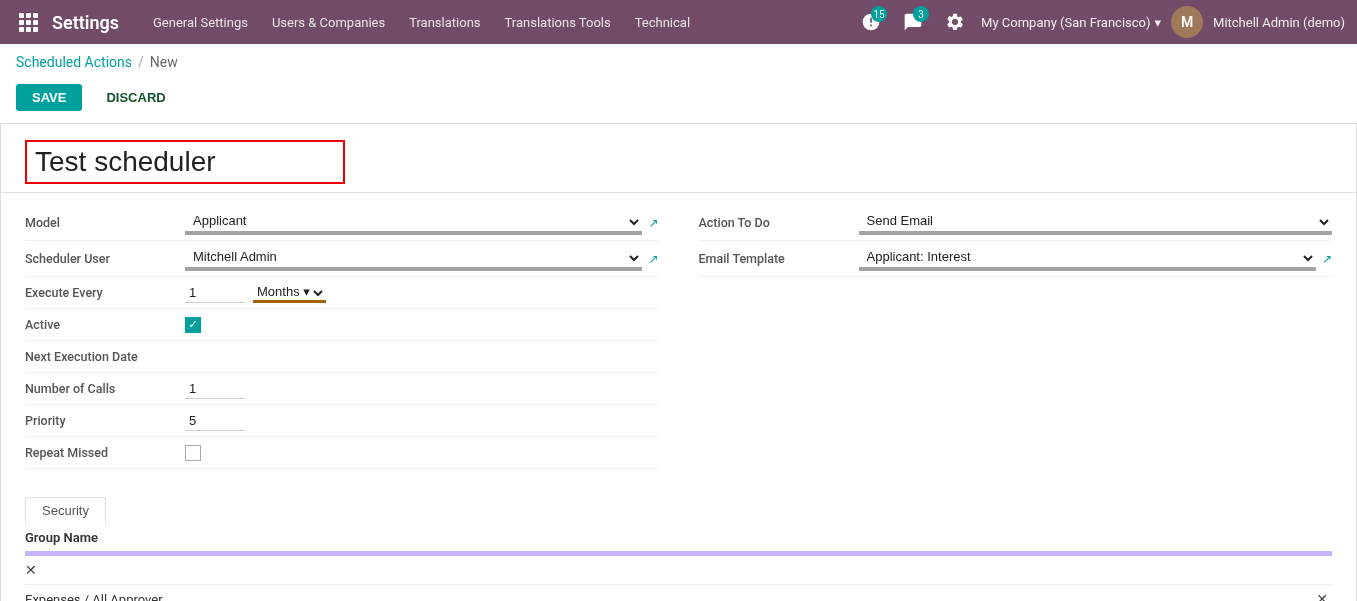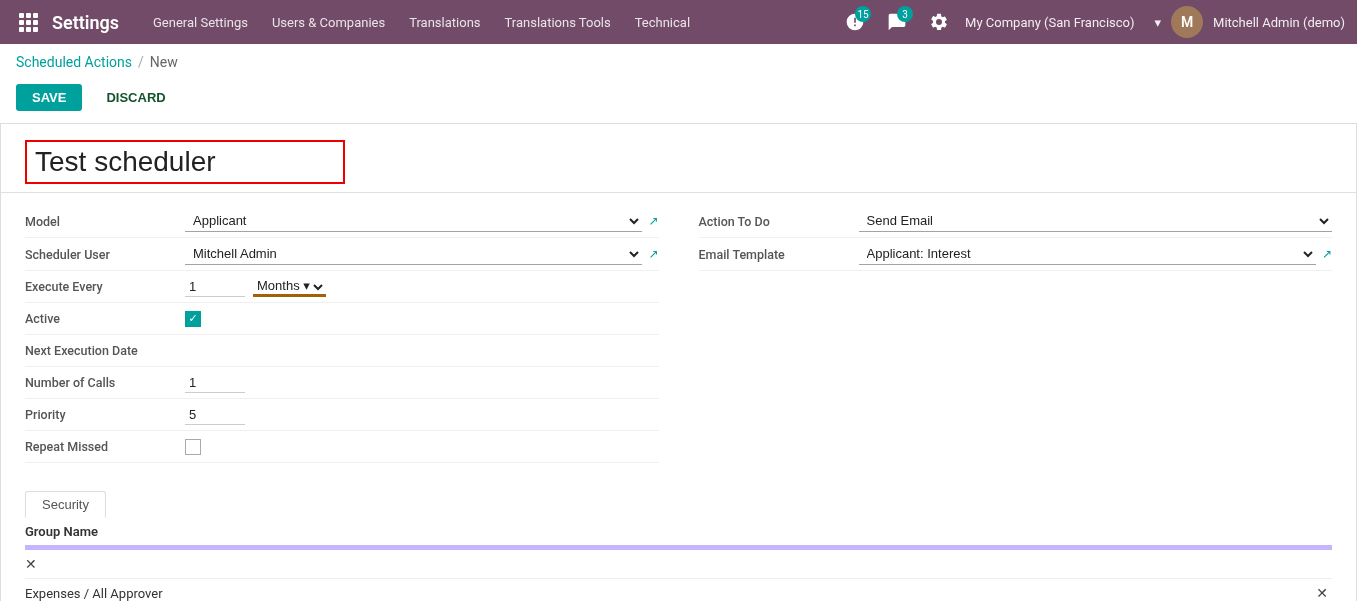--- a/index.html
+++ b/index.html
@@ -41,21 +41,21 @@
       cursor: pointer; width: 32px; height: 32px;
     }
     .badge-count {
       position: absolute; top: 0; right: 0;
       background: #00a09d; color: #fff; border-radius: 50%;
       font-size: 10px; width: 16px; height: 16px;
       display: flex; align-items: center; justify-content: center; font-weight: 400;
     }
     .company-selector {
       color: rgba(255,255,255,0.9); font-size: 13px; cursor: pointer;
-      display: flex; align-items: center; gap: 20px;
+      display: flex; align-items: center; gap: 4px;
     }
     .user-avatar {
       width: 32px; height: 32px; border-radius: 50%; overflow: hidden;
       background: #a0785a; display: flex; align-items: center; justify-content: center;
       color: #fff; font-size: 14px; font-weight: 600; cursor: pointer;
     }
     .user-name {
       color: rgba(255,255,255,0.9); font-size: 13px; cursor: pointer;
     }
 
@@ -123,21 +123,21 @@
     }
     .form-label {
       width: 160px; min-width: 140px;
       color: #555; font-size: 12.5px; font-weight: 500;
     }
     .form-value {
       flex: 1; color: #222; font-size: 13px;
       display: flex; align-items: center; gap: 6px;
     }
     .form-select {
-      border: none; border-bottom: 1px solid #a3a3a3;
+      border: none; border-bottom: 4px solid #a3a3a3;
       background: transparent; font-size: 13px; color: #222;
       padding: 2px 4px; cursor: pointer; outline: none;
       flex: 1;
     }
     .ext-link-icon {
       color: #00a09d; cursor: pointer; font-size: 12px;
     }
     .execute-row { display: flex; align-items: center; gap: 8px; }
     .execute-num {
       border: none; border-bottom: 1px solid #ccc;

